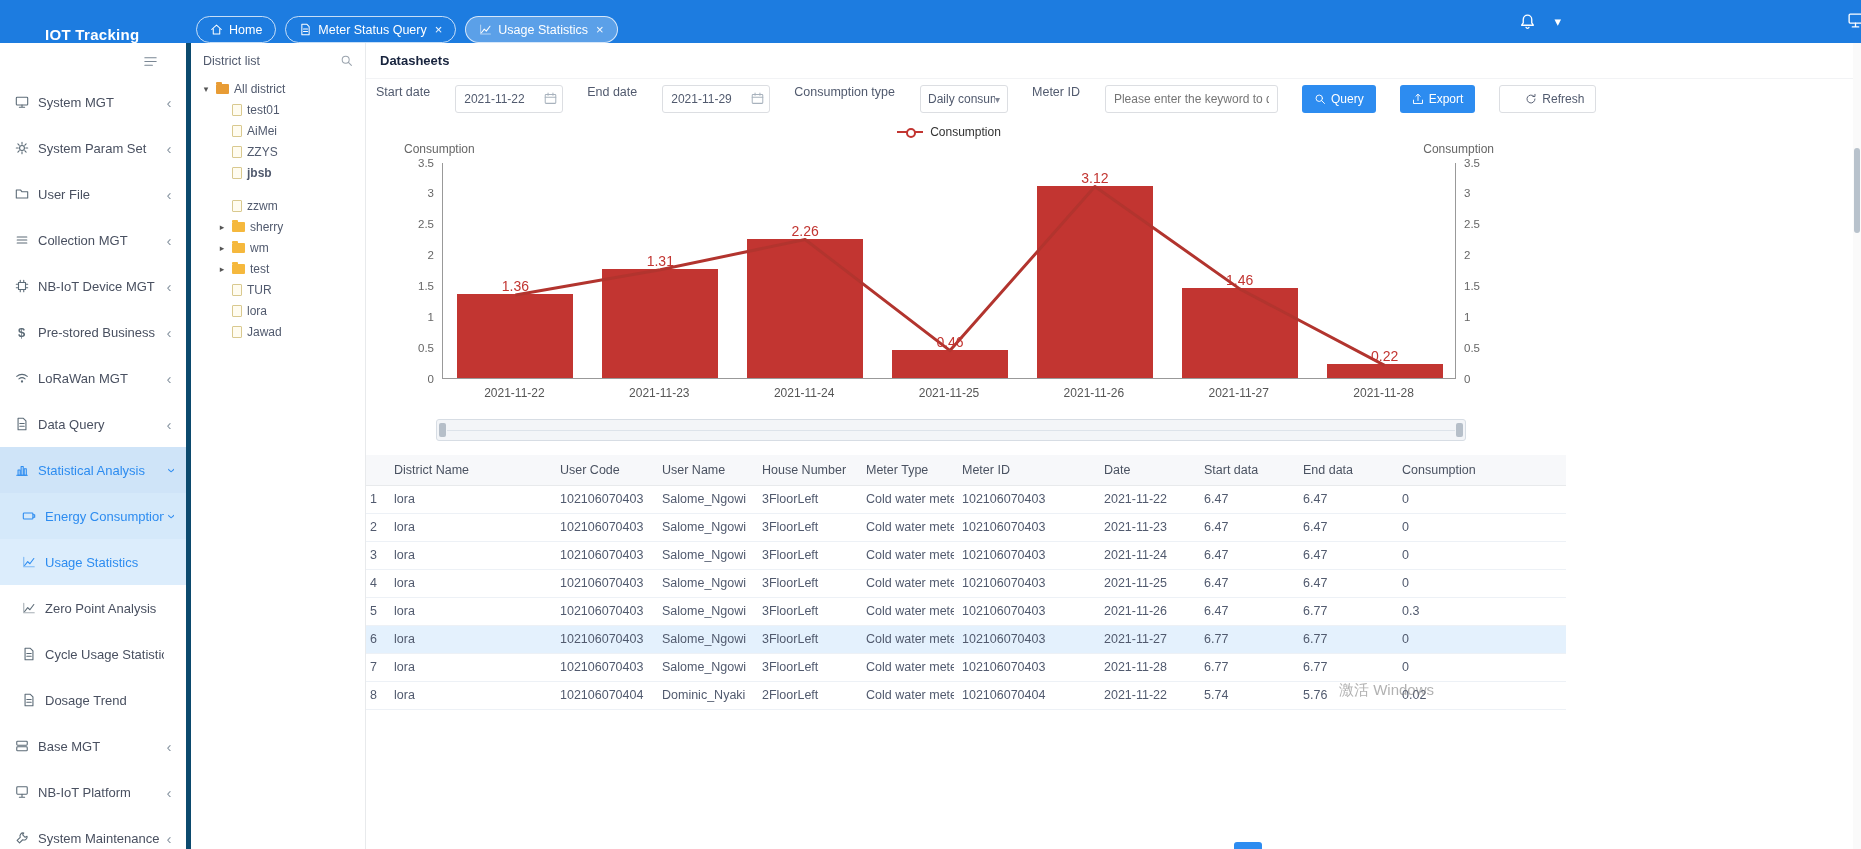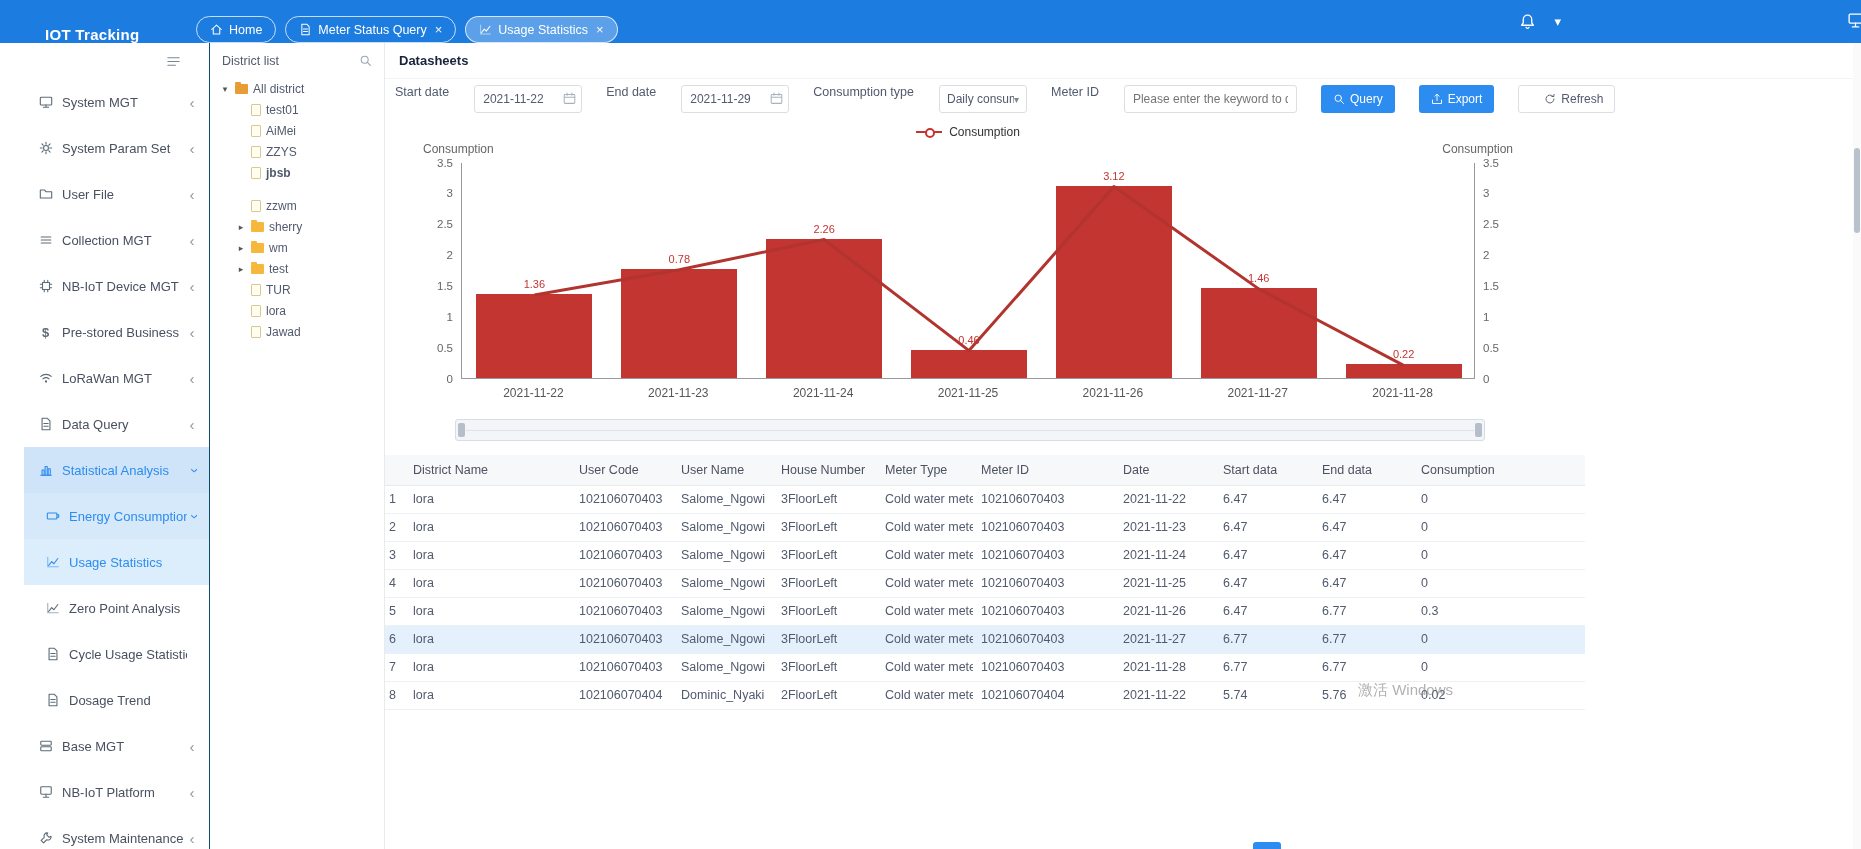--- a/index.html
+++ b/index.html
@@ -17,21 +17,21 @@
   .tab.active{background:rgba(255,255,255,.28);}
   .tab .tab-close{font-size:13px;line-height:1;margin-left:2px;opacity:.95;}
   .topbar-right{position:absolute;right:300px;top:0;height:43px;display:flex;align-items:center;gap:18px;}
   .tb-caret{font-size:13px;line-height:1;}
   .corner-icon{position:absolute;right:-3px;top:12px;}
 
   
   .layout{position:absolute;top:43px;left:0;right:0;bottom:0;display:flex;background:#fff;}
 
   
-  .sidebar{width:210px;border-right:1px solid #0c4a6e;display:flex;flex-direction:column;overflow:hidden;flex:none;padding-left:24px;}
+  .sidebar{width:191px;border-right:5px solid #0c4a6e;display:flex;flex-direction:column;overflow:hidden;flex:none;}
   .sidebar-tools{height:36px;display:flex;align-items:center;justify-content:flex-end;padding-right:28px;color:#7a8794;flex:none;}
   .menu{flex:1;overflow:hidden;}
   .menu-item{height:46px;display:flex;align-items:center;padding:0 12px 0 13px;font-size:13px;color:#495060;cursor:pointer;}
   .menu-item.indent1{padding-left:20px;}
   .menu-item .mi-icon{width:17px;margin-right:8px;color:#5c6b77;display:flex;justify-content:center;}
   .menu-item .mi-dollar{font-size:13px;font-weight:bold;}
   .menu-item .mi-label{flex:1;white-space:nowrap;overflow:hidden;}
   .menu-item .mi-chevron{font-size:15px;color:#8a97a3;width:10px;text-align:center;}
   .menu-item .mi-chevron.down{transform:rotate(-90deg);}
   .menu-item.group-active{background:#cfe4f8;color:#2d8cf0;}
@@ -86,21 +86,21 @@
   .axis-names{display:flex;justify-content:space-between;font-size:12px;color:#666;height:18px;margin-bottom:3px;}
   .chart-body{display:flex;}
   .yticks{width:38px;height:216px;position:relative;flex:none;}
   .yticks span{position:absolute;font-size:11.5px;color:#666;line-height:1;transform:translateY(50%);}
   .yticks.left span{right:8px;}
   .yticks.right span{left:8px;}
   .plot{width:1014px;height:216px;position:relative;flex:none;
     border-left:1px solid #999;border-right:1px solid #999;border-bottom:1px solid #999;}
   .bar{position:absolute;bottom:0;}
   .line-svg{position:absolute;left:0;top:0;pointer-events:none;}
-  .pt-label{position:absolute;font-size:11px;color:#c23531;transform:translateX(-50%);white-space:nowrap;}
+  .pt-label{position:absolute;font-size:14px;color:#c23531;transform:translateX(-50%);white-space:nowrap;}
   .xlabels{display:flex;width:1014px;margin-left:76px;height:24px;}
   .xlabel{flex:1;text-align:center;font-size:12px;color:#555;padding-top:7px;}
 
   
   .datazoom{margin:16px 0 0 70px;width:1030px;height:22px;background:#f3f5f8;border:1px solid #d7dde4;
     border-radius:3px;position:relative;cursor:pointer;}
   .datazoom::after{content:"";position:absolute;left:10px;right:10px;top:50%;height:1px;background:#dde3ea;}
   .dz-handle{position:absolute;top:3px;width:7px;height:14px;background:#b6bfc9;border-radius:2px;z-index:1;}
   .dz-handle.left{left:2px;}
   .dz-handle.right{right:2px;}
@@ -516,21 +516,21 @@
               <div class="bar" style="left: 159.3px; width: 116px; height: 109.2px; background: rgb(194, 53, 49);"></div>
               <div class="bar" style="left: 304.1px; width: 116px; height: 139.5px; background: rgb(194, 53, 49);"></div>
               <div class="bar" style="left: 449px; width: 116px; height: 28.4px; background: rgb(194, 53, 49);"></div>
               <div class="bar" style="left: 593.9px; width: 116px; height: 192.5px; background: rgb(194, 53, 49);"></div>
               <div class="bar" style="left: 738.7px; width: 116px; height: 90.1px; background: rgb(194, 53, 49);"></div>
               <div class="bar" style="left: 883.6px; width: 116px; height: 13.6px; background: rgb(194, 53, 49);"></div>
               <svg width="1014" height="216" class="line-svg">
                 <polyline points="72.4,132.1 217.3,106.8 362.1,76.5 507.0,187.6 651.9,23.5 796.7,125.9 941.6,202.4" fill="none" stroke="#b2342e" stroke-width="3" stroke-linejoin="round"></polyline>
               </svg>
               <div class="pt-label" style="left: 72.4px; top: 115.1px;">1.36</div>
-              <div class="pt-label" style="left: 217.3px; top: 89.8px;">0.78</div>
+              <div class="pt-label" style="left: 217.3px; top: 89.8px;">1.31</div>
               <div class="pt-label" style="left: 362.1px; top: 59.5px;">2.26</div>
               <div class="pt-label" style="left: 507px; top: 170.6px;">0.46</div>
               <div class="pt-label" style="left: 651.9px; top: 6.5px;">3.12</div>
               <div class="pt-label" style="left: 796.7px; top: 108.9px;">1.46</div>
               <div class="pt-label" style="left: 941.6px; top: 185.4px;">0.22</div>
             </div>
           <div class="yticks right">
               <span style="bottom: 0px;">0</span>
               <span style="bottom: 30.8571px;">0.5</span>
               <span style="bottom: 61.7143px;">1</span>

